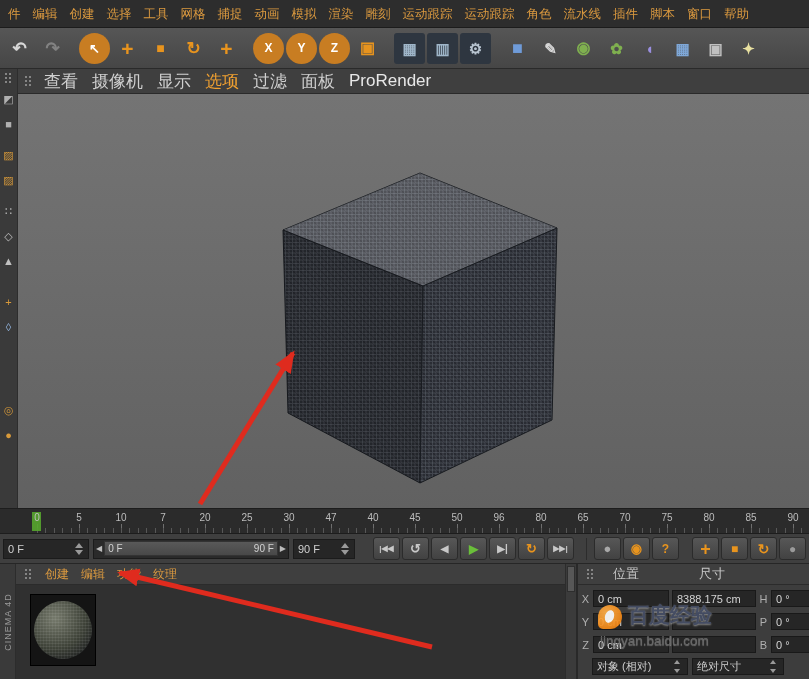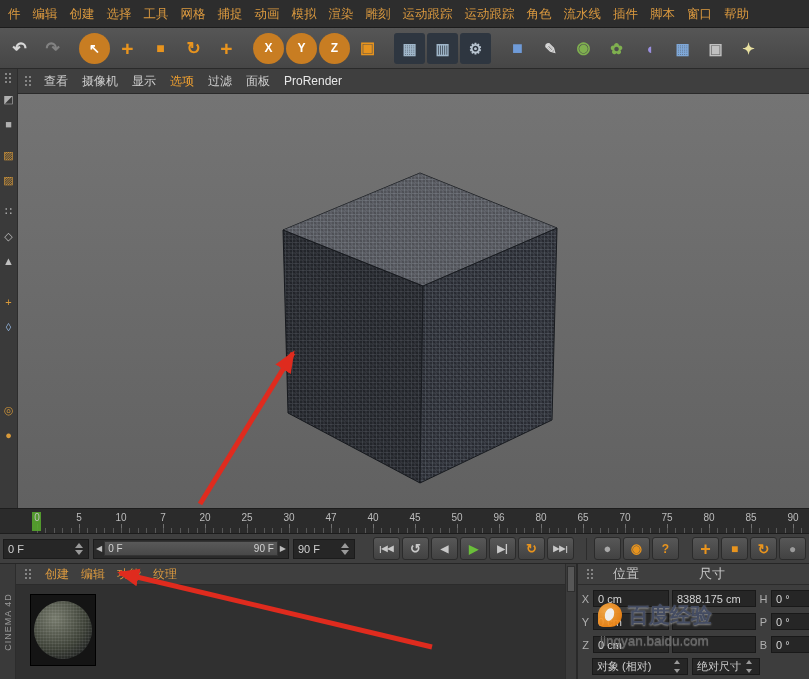--- a/index.html
+++ b/index.html
@@ -24,21 +24,21 @@
               border-right:1px solid #2d2d2d;display:flex;flex-direction:column;align-items:center;padding-top:3px}
   .left-icons{display:flex;flex-direction:column;align-items:center;gap:10px;margin-top:7px}
   .mini-tile{width:15px;height:15px;display:flex;align-items:center;justify-content:center;line-height:1;font-size:11px}
 
   .grip{width:9px;height:13px;flex:none;background-image:radial-gradient(#858585 1px,transparent 1.3px);
         background-size:4px 4px;margin:0 4px}
 
   
   .vp-menubar{position:absolute;left:18px;top:69px;width:791px;height:25px;background:#3f3f3f;
               border-bottom:1px solid #2a2a2a;display:flex;align-items:center;padding-left:2px}
-  .vp-menu-item{font-size:12px;padding:0 7px;white-space:nowrap}
+  .vp-menu-item{font-size:17px;padding:0 7px;white-space:nowrap}
   .viewport{position:absolute;left:18px;top:94px;width:791px;height:414px;
             background:linear-gradient(#747474,#616161)}
   .cube-svg{position:absolute;left:0;top:0}
 
   
   .ruler{position:absolute;left:0;top:508px;width:809px;height:26px;background-color:#2b2b2b;
          border-top:1px solid #1d1d1d;border-bottom:1px solid #1d1d1d;
          background-image:repeating-linear-gradient(90deg,#575757 0 1px,transparent 1px 8.4px),
                           repeating-linear-gradient(90deg,#6e6e6e 0 1px,transparent 1px 42px);
          background-size:772px 5px,772px 9px;background-position:37px 100%,37px 100%;background-repeat:no-repeat}
@@ -95,28 +95,28 @@
   .axis-label{color:#b0b0b0;font-size:11px;width:9px;text-align:center;flex:none}
   .field{height:17px;background:#262626;border:1px solid #191919;color:#d4d4d4;font-size:11px;
          display:flex;align-items:center;padding:0 4px;flex:none;white-space:nowrap;overflow:hidden}
   .pos-field{width:76px}
   .size-field{width:84px}
   .rot-field{width:42px}
   .coord-bottom{display:flex;gap:4px;padding:2px 0 0 14px}
   .dropdown{height:17px;background:#262626;border:1px solid #191919;color:#cfcfcf;font-size:11px;
             display:flex;align-items:center;padding:0 4px;flex:none;white-space:nowrap}
   .dd-mode{width:96px}
-  .dd-size{width:68px}
+  .dd-size{width:92px}
   .updown{width:9px;height:13px;position:relative;margin-left:auto;flex:none}
   .updown::before{content:"";position:absolute;left:0;top:0;border:3.5px solid transparent;border-bottom:4px solid #9a9a9a;border-top:none}
   .updown::after{content:"";position:absolute;left:0;bottom:0;border:3.5px solid transparent;border-top:4px solid #9a9a9a;border-bottom:none}
 
   
   .watermark{position:absolute;left:598px;top:601px;z-index:6;pointer-events:none;opacity:.92}
-  .wm-row{display:flex;align-items:center;gap:6px}
+  .wm-row{display:flex;align-items:flex-end;gap:6px}
   .wm-logo{width:24px;height:24px;border-radius:50% 50% 50% 5px;position:relative;
            background:radial-gradient(circle at 35% 35%,#ffb24d,#f07800)}
   .wm-logo::after{content:"";position:absolute;left:7px;top:5px;width:9px;height:13px;border-radius:50%;
                   background:#fff;transform:rotate(18deg)}
   .wm-title{font-size:21px;font-weight:bold;color:#475068;text-shadow:0 1px 2px rgba(255,255,255,.55);white-space:nowrap}
   .wm-domain{font-size:13.5px;color:#6f6f6f;margin:4px 0 0 2px;text-shadow:0 1px 1px rgba(255,255,255,.4);white-space:nowrap}
 
   
   .annotation-svg{position:absolute;left:0;top:0;width:809px;height:679px;z-index:10;pointer-events:none}
 </style>

